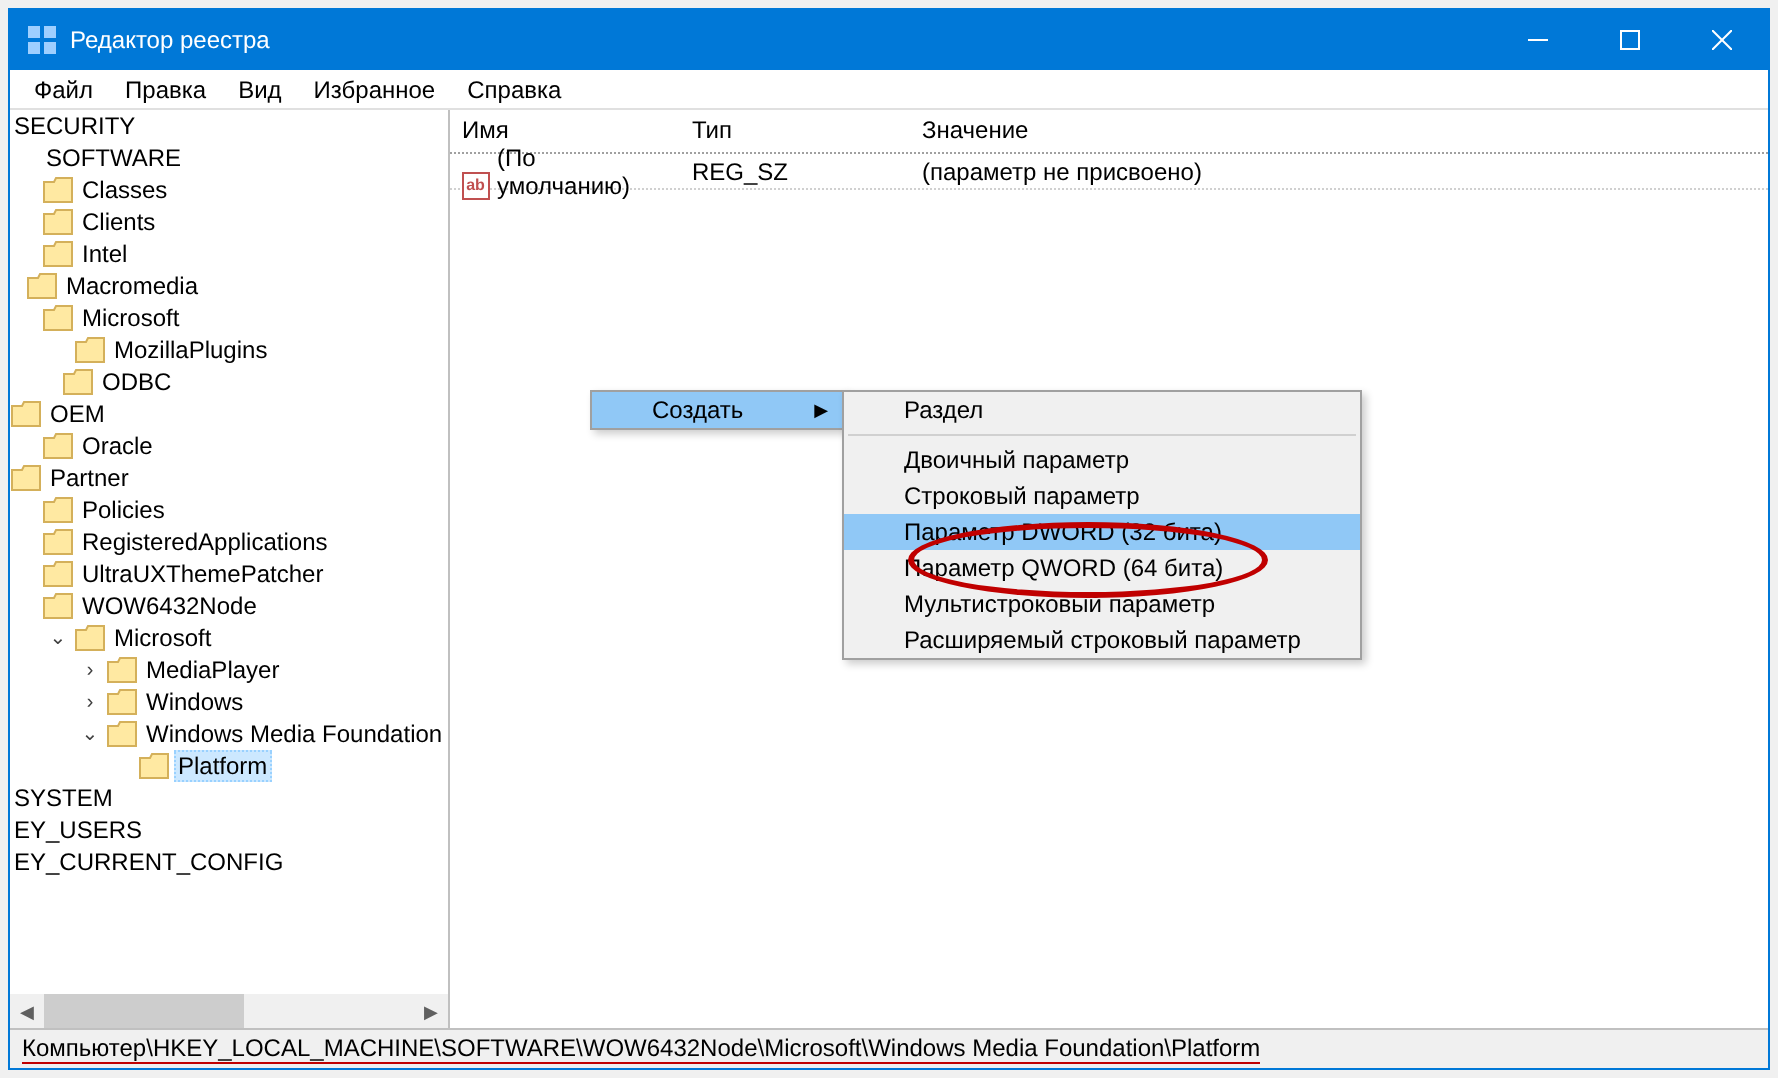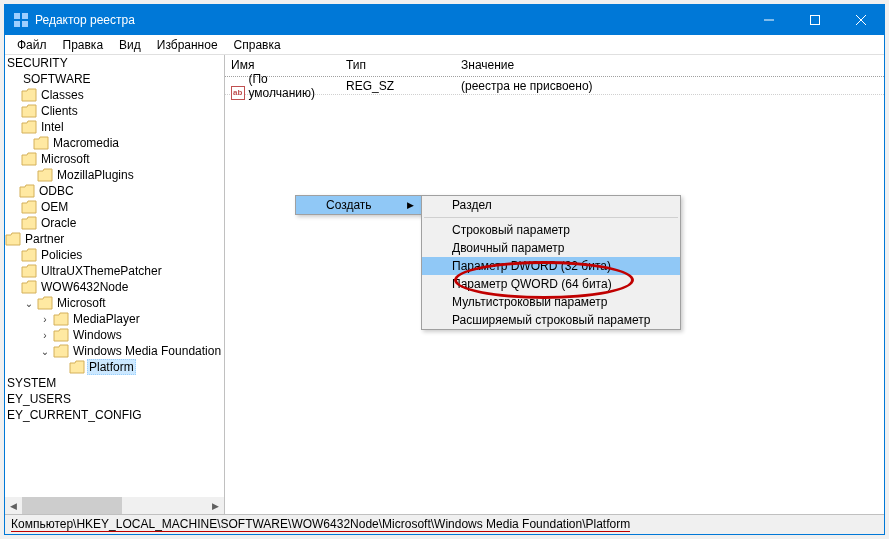--- a/index.html
+++ b/index.html
@@ -106,45 +106,45 @@
                 <path d="M1 3 L6 3 L7 1 L15 1 L15 13 L1 13 Z" fill="#ffe9a2" stroke="#d4b05a"></path>
               </svg></span>
             <span class="tree-label">Clients</span>
           </div>
         <div class="tree-row" style="padding-left:16px">
             <span class="folder-icon"><svg viewBox="0 0 16 14">
                 <path d="M1 3 L6 3 L7 1 L15 1 L15 13 L1 13 Z" fill="#ffe9a2" stroke="#d4b05a"></path>
               </svg></span>
             <span class="tree-label">Intel</span>
           </div>
-        <div class="tree-row" style="padding-left:28px">
+        <div class="tree-row" style="padding-left:8px">
             <span class="folder-icon"><svg viewBox="0 0 16 14">
                 <path d="M1 3 L6 3 L7 1 L15 1 L15 13 L1 13 Z" fill="#ffe9a2" stroke="#d4b05a"></path>
               </svg></span>
             <span class="tree-label">Macromedia</span>
           </div>
         <div class="tree-row" style="padding-left:16px">
             <span class="folder-icon"><svg viewBox="0 0 16 14">
                 <path d="M1 3 L6 3 L7 1 L15 1 L15 13 L1 13 Z" fill="#ffe9a2" stroke="#d4b05a"></path>
               </svg></span>
             <span class="tree-label">Microsoft</span>
           </div>
         <div class="tree-row" style="padding-left:32px">
             <span class="folder-icon"><svg viewBox="0 0 16 14">
                 <path d="M1 3 L6 3 L7 1 L15 1 L15 13 L1 13 Z" fill="#ffe9a2" stroke="#d4b05a"></path>
               </svg></span>
             <span class="tree-label">MozillaPlugins</span>
           </div>
-        <div class="tree-row" style="padding-left:14px">
+        <div class="tree-row" style="padding-left:26px">
             <span class="folder-icon"><svg viewBox="0 0 16 14">
                 <path d="M1 3 L6 3 L7 1 L15 1 L15 13 L1 13 Z" fill="#ffe9a2" stroke="#d4b05a"></path>
               </svg></span>
             <span class="tree-label">ODBC</span>
           </div>
-        <div class="tree-row" style="padding-left:16px">
+        <div class="tree-row" style="">
             <span class="folder-icon"><svg viewBox="0 0 16 14">
                 <path d="M1 3 L6 3 L7 1 L15 1 L15 13 L1 13 Z" fill="#ffe9a2" stroke="#d4b05a"></path>
               </svg></span>
             <span class="tree-label">OEM</span>
           </div>
         <div class="tree-row" style="padding-left:16px">
             <span class="folder-icon"><svg viewBox="0 0 16 14">
                 <path d="M1 3 L6 3 L7 1 L15 1 L15 13 L1 13 Z" fill="#ffe9a2" stroke="#d4b05a"></path>
               </svg></span>
             <span class="tree-label">Oracle</span>
@@ -153,20 +153,26 @@
             <span class="folder-icon"><svg viewBox="0 0 16 14">
                 <path d="M1 3 L6 3 L7 1 L15 1 L15 13 L1 13 Z" fill="#ffe9a2" stroke="#d4b05a"></path>
               </svg></span>
             <span class="tree-label">Partner</span>
           </div>
         <div class="tree-row" style="padding-left:16px">
             <span class="folder-icon"><svg viewBox="0 0 16 14">
                 <path d="M1 3 L6 3 L7 1 L15 1 L15 13 L1 13 Z" fill="#ffe9a2" stroke="#d4b05a"></path>
               </svg></span>
             <span class="tree-label">Policies</span>
+          </div>
+        <div class="tree-row" style="padding-left:16px">
+            <span class="folder-icon"><svg viewBox="0 0 16 14">
+                <path d="M1 3 L6 3 L7 1 L15 1 L15 13 L1 13 Z" fill="#ffe9a2" stroke="#d4b05a"></path>
+              </svg></span>
+            <span class="tree-label">RegisteredApplications</span>
           </div>
         <div class="tree-row" style="padding-left:16px">
             <span class="folder-icon"><svg viewBox="0 0 16 14">
                 <path d="M1 3 L6 3 L7 1 L15 1 L15 13 L1 13 Z" fill="#ffe9a2" stroke="#d4b05a"></path>
               </svg></span>
             <span class="tree-label">UltraUXThemePatcher</span>
           </div>
         <div class="tree-row" style="padding-left:16px">
             <span class="folder-icon"><svg viewBox="0 0 16 14">
                 <path d="M1 3 L6 3 L7 1 L15 1 L15 13 L1 13 Z" fill="#ffe9a2" stroke="#d4b05a"></path>
@@ -229,40 +235,40 @@
         <div class="col-name">Имя</div>
         <div class="col-type">Тип</div>
         <div class="col-value">Значение</div>
       </div>
       <div class="list-row">
         <div class="col-name" style="display:flex;align-items:flex-end">
             <span class="val-icon">ab</span>
             <span>(По умолчанию)</span>
           </div>
         <div class="col-type">REG_SZ</div>
-        <div class="col-value">(реестра не присвоено)</div>
+        <div class="col-value">(параметр не присвоено)</div>
       </div>
     </div>
 
     <div class="context-menu ctx-parent">
       <div class="ctx-item highlighted">
         <span>Создать</span>
         <span class="arrow">▶</span>
       </div>
     </div>
     <div class="context-menu ctx-sub">
       <div class="ctx-item">
           <span>Раздел</span>
         </div>
       <div class="ctx-sep"></div>
       <div class="ctx-item">
+          <span>Двоичный параметр</span>
+        </div>
+      <div class="ctx-item">
           <span>Строковый параметр</span>
-        </div>
-      <div class="ctx-item">
-          <span>Двоичный параметр</span>
         </div>
       <div class="ctx-item highlighted">
           <span>Параметр DWORD (32 бита)</span>
         </div>
       <div class="ctx-item">
           <span>Параметр QWORD (64 бита)</span>
         </div>
       <div class="ctx-item">
           <span>Мультистроковый параметр</span>
         </div>

